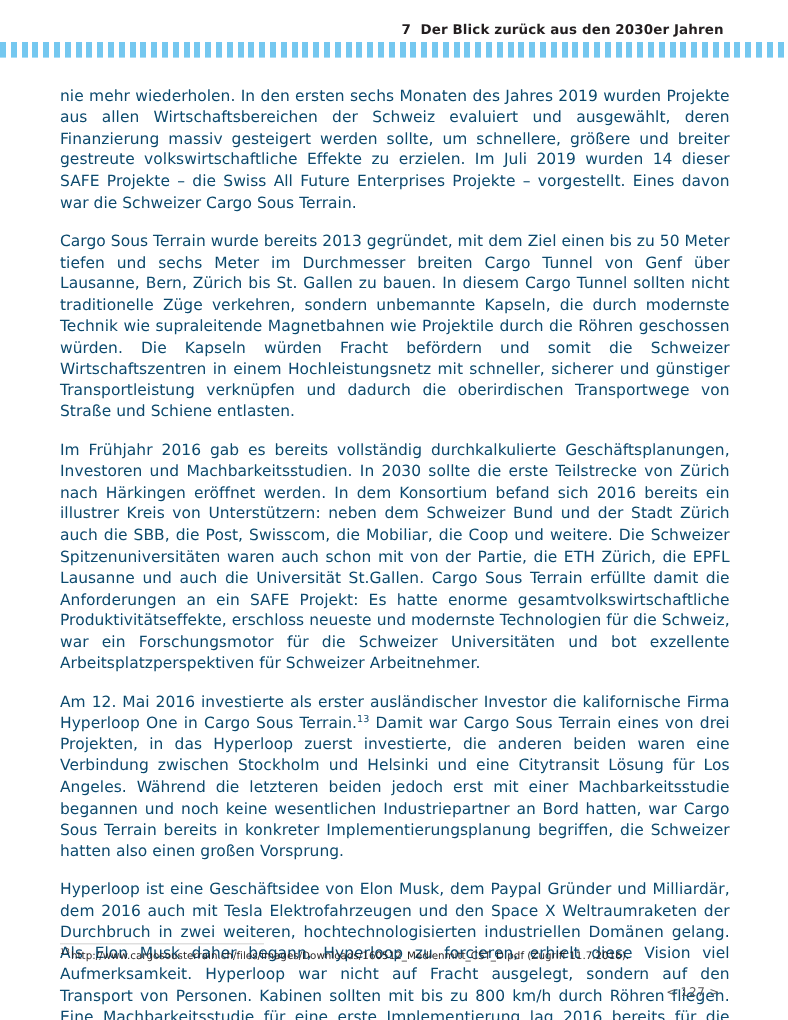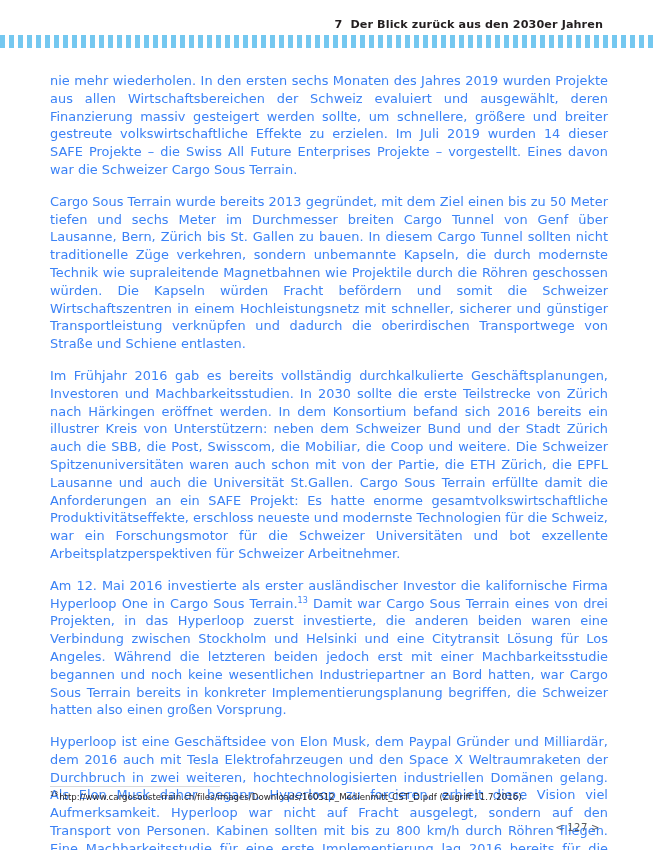--- a/index.html
+++ b/index.html
@@ -60,21 +60,21 @@
     left: 50px;
     width: 558px;
   }
   p.para {
     margin: 0 0 14px 0;
     font-size: 12.9px;
     line-height: 17.8px;
     text-align: justify;
     text-justify: inter-word;
     hyphens: none;
-    color: #3b82f6;
+    color: #0c4a6e;
     letter-spacing: 0.03px;
   }
   p.para:last-child {
     margin-bottom: 0;
   }
   sup.fn-ref {
     font-size: 8px;
     vertical-align: super;
     line-height: 0;
   }

